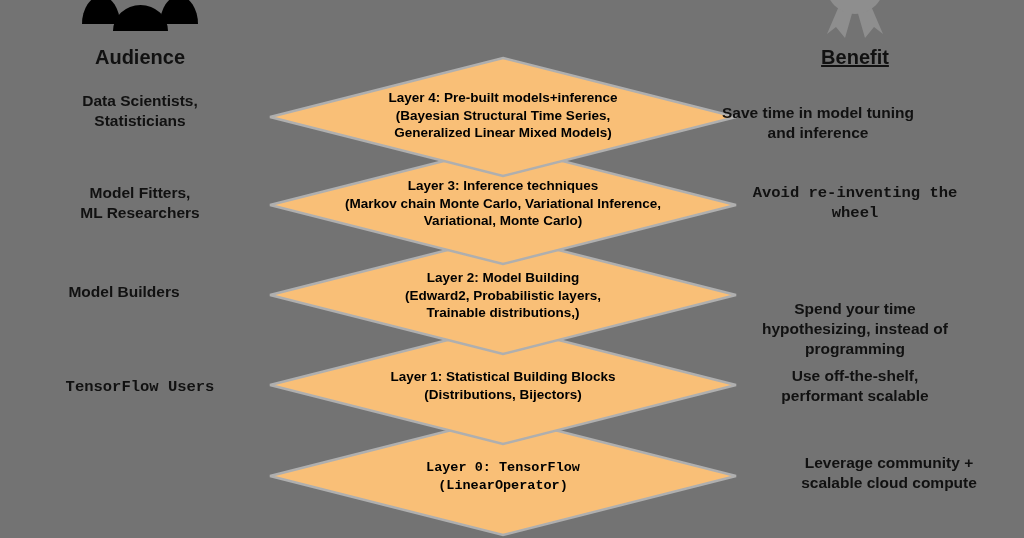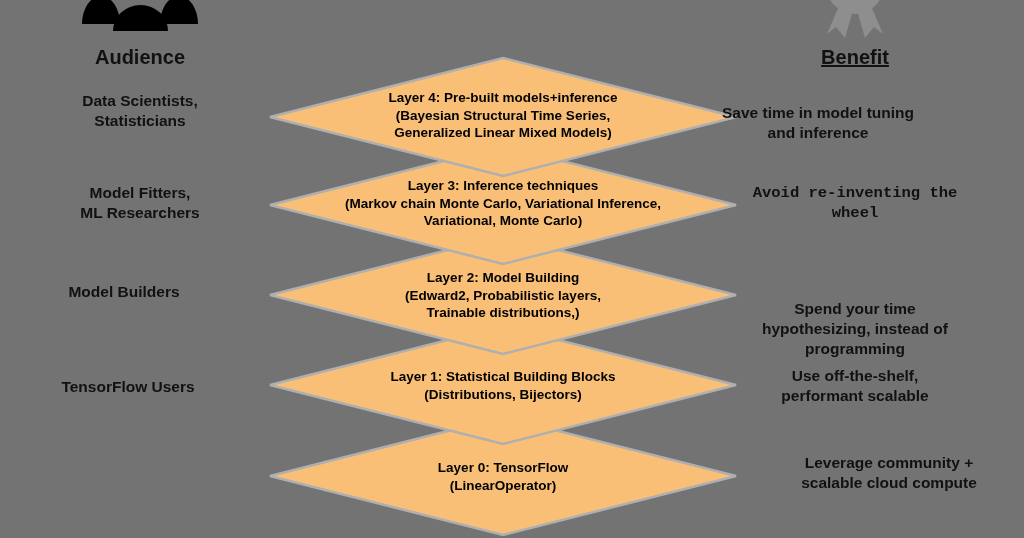--- a/index.html
+++ b/index.html
@@ -47,35 +47,35 @@
   .benefit-heading  { left: 755px; top: 46px; width: 200px; text-decoration: underline; }
 
   
   .audience-icon-wrap { left: 80px;  top: 0; width: 120px; height: 34px; }
   .benefit-icon-wrap  { left: 813px; top: 0; width: 84px;  height: 40px; }
 
   
   .aud-0 { left: 20px; top: 91px;  width: 240px; }
   .aud-1 { left: 20px; top: 183px; width: 240px; }
   .aud-2 { left: 4px; top: 282px; width: 240px; }
-  .aud-3 { left: 8px; top: 377px; width: 240px; }
+  .aud-3 { left: 20px; top: 377px; width: 240px; font-family: Liberation Mono, monospace; }
 
   
   .ben-0 { left: 688px; top: 103px; width: 260px; }
   .ben-1 { left: 725px; top: 183px; width: 260px; font-family: Liberation Mono, monospace; }
   .ben-2 { left: 725px; top: 263px; width: 260px; margin-top: 36px; }
   .ben-3 { left: 725px; top: 366px; width: 260px; }
   .ben-4 { left: 759px; top: 453px; width: 260px; }
 
   
   .lay-4 { left: 303px; top: 89px;  width: 400px; }
   .lay-3 { left: 303px; top: 177px; width: 400px; }
   .lay-2 { left: 303px; top: 269px; width: 400px; }
   .lay-1 { left: 303px; top: 368px; width: 400px; }
-  .lay-0 { left: 303px; top: 459px; width: 400px; }
+  .lay-0 { left: 303px; top: 459px; width: 400px; font-family: Liberation Mono, monospace; }
 
   .diamond-svg { left: 0; top: 0; }
 </style>
 </head>
 <body>
 
 <div class="canvas">
 
   <svg class="abs diamond-svg" width="1024" height="538" viewBox="0 0 1024 538">
     <polygon points="503,417 736,476 503,535 270,476" stroke-width="2.5" fill="#F9BF77" stroke="#AFAFAF"></polygon>

